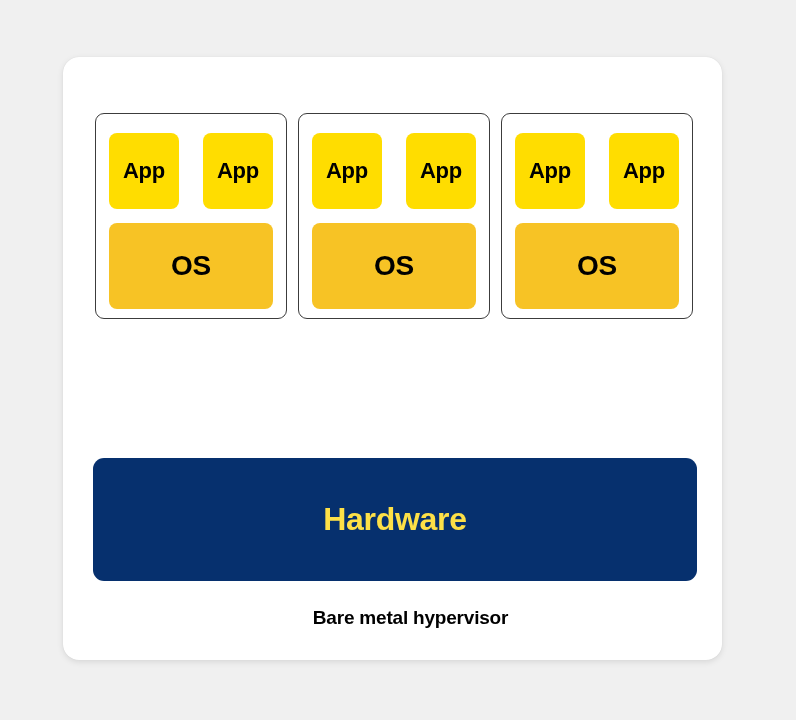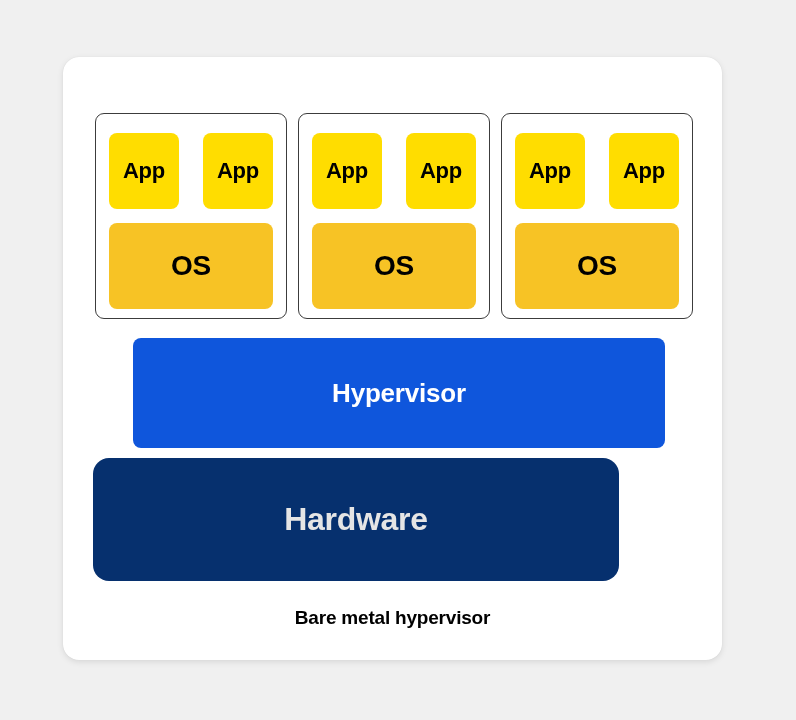--- a/index.html
+++ b/index.html
@@ -109,44 +109,45 @@
     font-size: 26px;
     font-weight: bold;
     letter-spacing: -0.2px;
   }
 
   
   .hardware {
     position: absolute;
     left: 30px;
     top: 401px;
-    width: 526px;
+    width: 604px;
     height: 123px;
     background: #06306e;
-    border-radius: 16px;
+    border-radius: 11px;
     display: flex;
     align-items: center;
     justify-content: center;
-    color: #e5e5e5;
+    color: #fde047;
     font-size: 32px;
     font-weight: bold;
     letter-spacing: -0.3px;
   }
 
   
   .caption {
     position: absolute;
     left: 0;
     top: 550px;
     width: 659px;
     text-align: center;
     color: #000000;
     font-size: 19px;
     font-weight: bold;
     letter-spacing: -0.2px;
+    padding-left: 18px;
   }
 </style>
 </head>
 <body>
 
 <div id="diagram-root">
   <div class="card">
 
     <div class="vm-row">
 
@@ -169,20 +170,19 @@
       <div class="vm">
         <div class="app-row">
           <div class="app-box">App</div>
           <div class="app-box">App</div>
         </div>
         <div class="os-box">OS</div>
       </div>
 
     </div>
 
-    <div class="hypervisor">Hypervisor</div>
 
     <div class="hardware">Hardware</div>
 
     <div class="caption">Bare metal hypervisor</div>
 
   </div>
 </div>
 
 </body></html>

